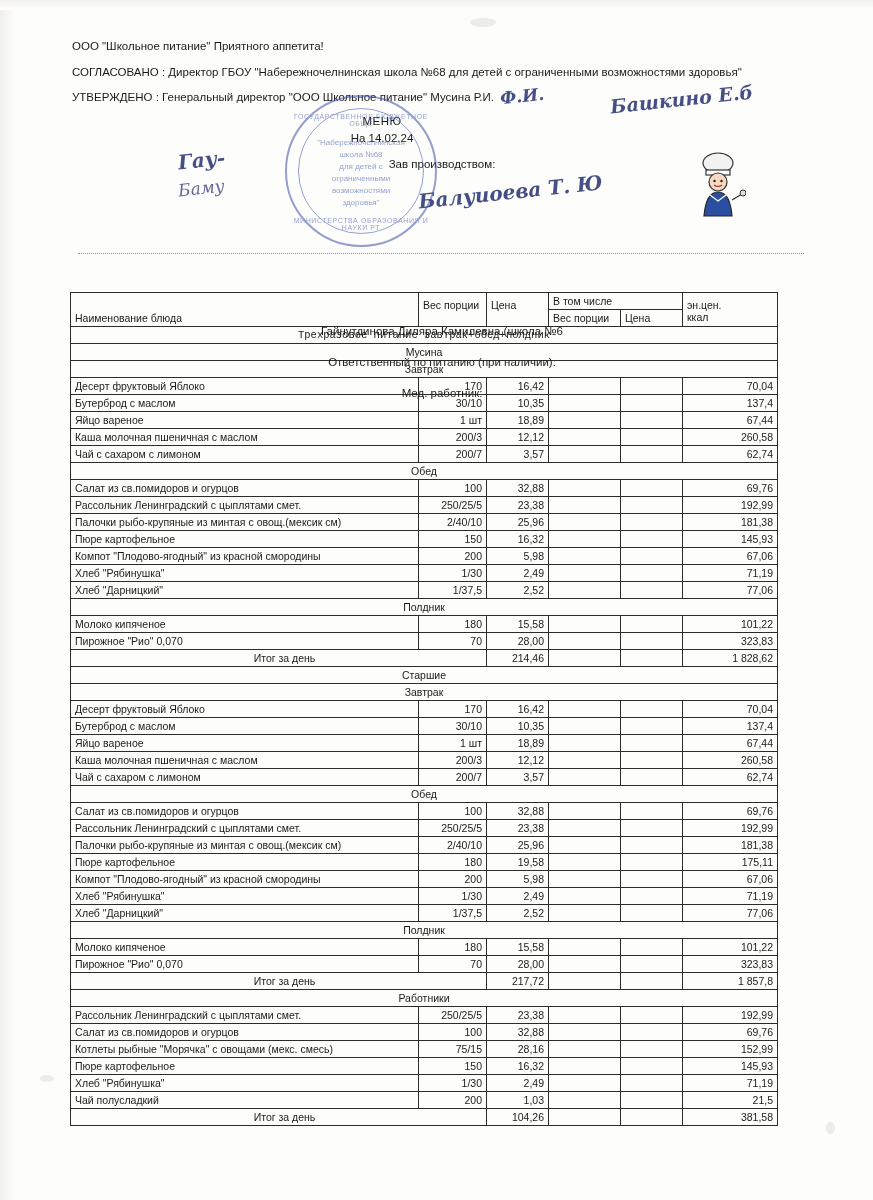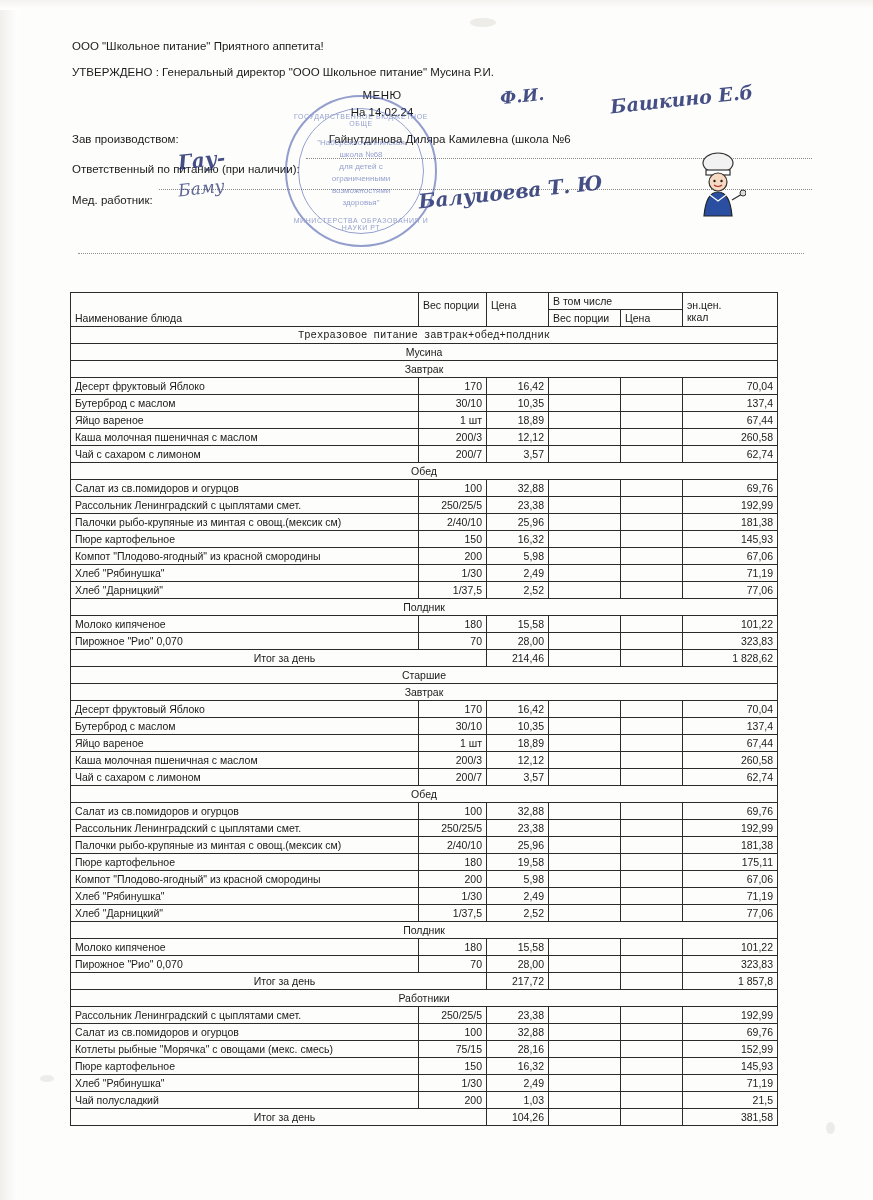--- a/index.html
+++ b/index.html
@@ -42,22 +42,23 @@
   .menu-center {
     text-align: center;
     font-size: 11.5px;
     margin-top: -2px;
     margin-bottom: 0;
     width: 620px;
   }
   .menu-center .m1 { letter-spacing: .5px; }
   .sig-row {
     display: flex;
-    align-items: flex-start;
+    align-items: center;
     margin-bottom: 14px;
+    flex-direction: column;
   }
   .sig-label { white-space: nowrap; }
   .sig-space { flex: 0 0 150px; }
   .dotline {
     flex: 1;
     border-bottom: 1px dotted #8a8a8a;
     margin-left: 6px;
     position: relative;
     top: -3px;
   }
@@ -177,20 +178,21 @@
 <div class="page">
   <div class="scan-edge-left"></div>
   <div class="scan-edge-top"></div>
 
   <div class="smudge" style="left:470px; top:18px; width:26px; height:9px;"></div>
   <div class="smudge" style="left:40px;  top:1075px; width:14px; height:7px;"></div>
   <div class="smudge" style="left:826px; top:1122px; width:9px; height:12px;"></div>
 
   <div class="header">
     <div class="hdr-line">ООО "Школьное питание" Приятного аппетита!</div>
+    <div class="hdr-line">СОГЛАСОВАНО : Директор ГБОУ "Набережночелнинская школа №68 для детей с ограниченными возможностями здоровья"</div>
     <div class="hdr-line">УТВЕРЖДЕНО : Генеральный директор "ООО Школьное питание" Мусина Р.И.</div>
 
     <div class="menu-center">
       <div class="m1">МЕНЮ</div>
       <div class="m2">На 14.02.24</div>
     </div>
 
     <div class="sig-row" style="margin-top:10px;">
       <span class="sig-label">Зав производством:</span>
       <span class="sig-space"></span>

